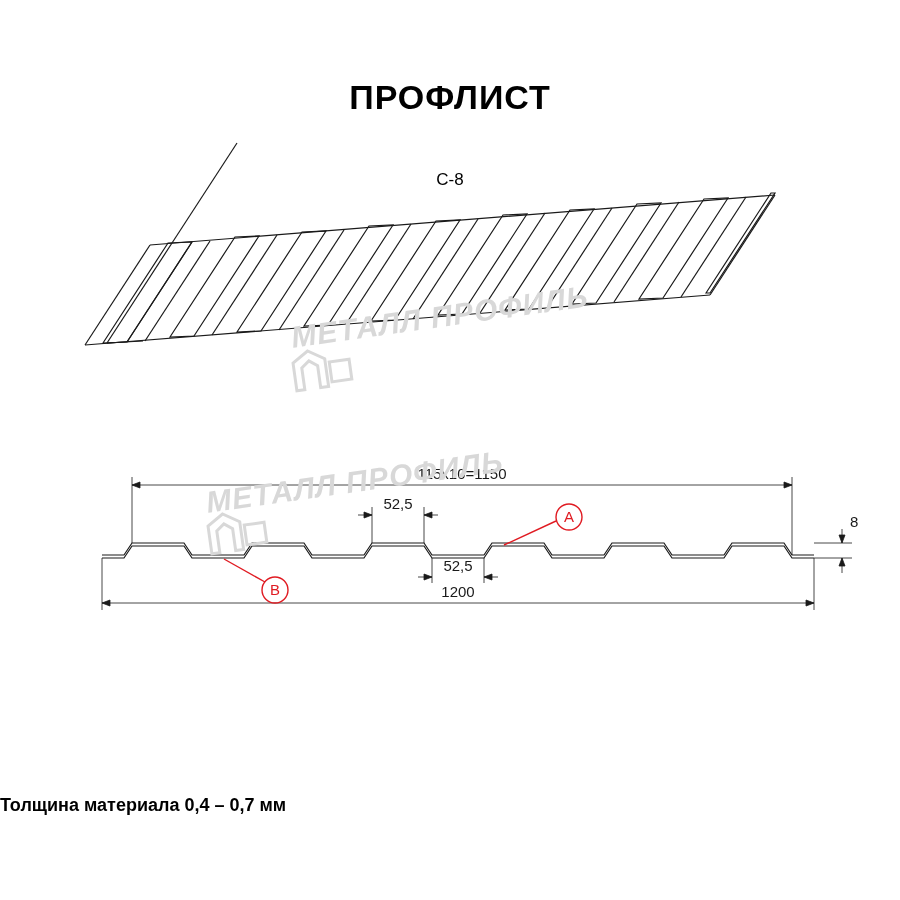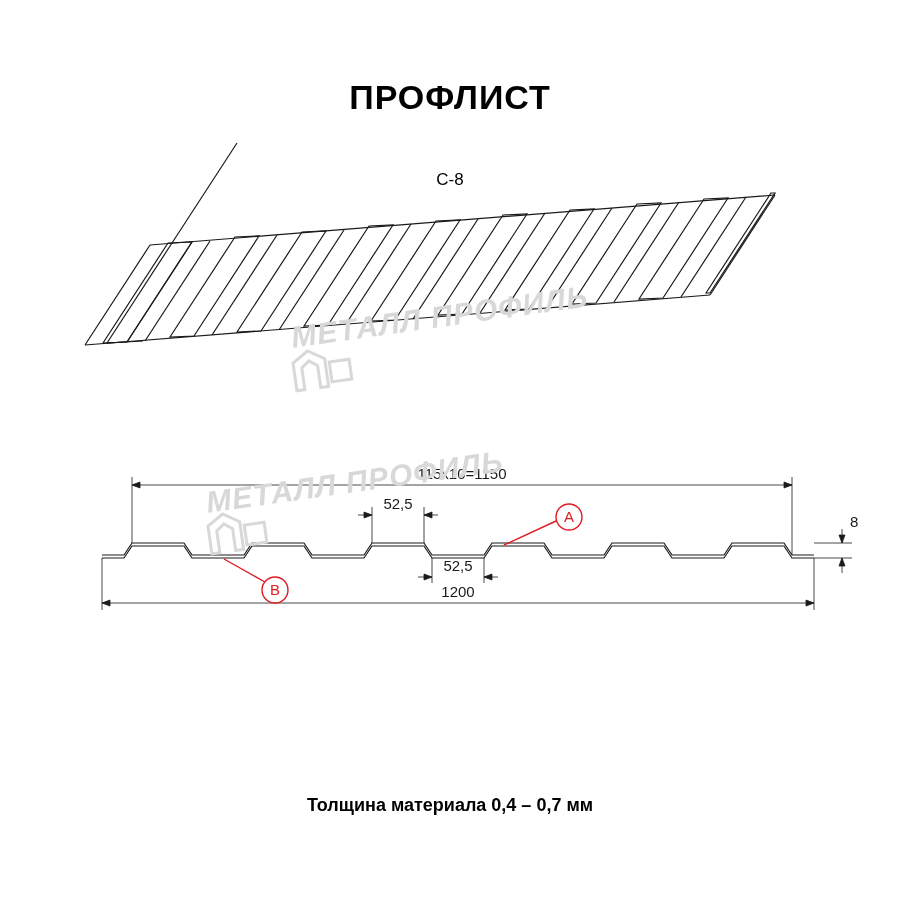--- a/index.html
+++ b/index.html
@@ -38,21 +38,21 @@
     text-align: center;
     font-size: 17px;
     color: #000;
     margin-top: 36px;
   }
   .footer-note {
     position: absolute;
     top: 795px;
     left: 0;
     width: 900px;
-    text-align: center;
+    text-align: left;
     font-size: 18px;
     font-weight: bold;
     color: #000;
   }
   .iso-wrap {
     position: absolute;
     top: 185px;
     left: 85px;
     width: 730px;
     height: 210px;

